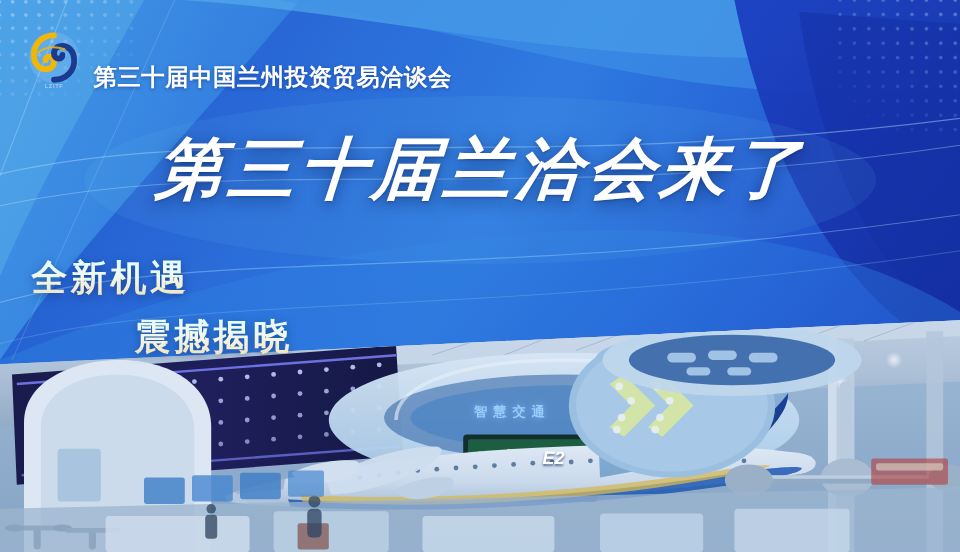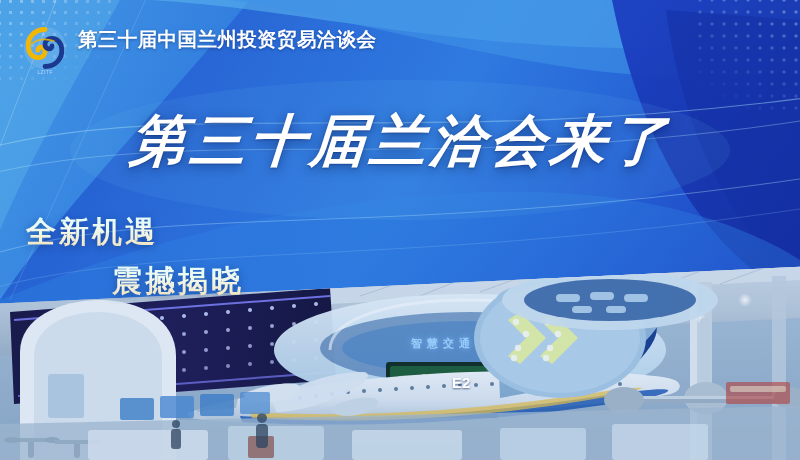--- a/index.html
+++ b/index.html
@@ -25,21 +25,21 @@
     mask-image:linear-gradient(150deg, rgba(0,0,0,.95) 0%, rgba(0,0,0,.35) 55%, transparent 82%);
     opacity:.75;}
   .dots-tr{right:-4px;top:-6px;width:110px;height:120px;
     background-image:radial-gradient(circle, rgba(200,215,255,.58) 1.5px, transparent 1.7px);
     background-size:12px 12px;
     -webkit-mask-image:linear-gradient(215deg, rgba(0,0,0,.95) 0%, rgba(0,0,0,.45) 50%, transparent 85%);
     mask-image:linear-gradient(215deg, rgba(0,0,0,.95) 0%, rgba(0,0,0,.45) 50%, transparent 85%);
     opacity:.8;}
 
   
-  .header{position:absolute;left:22px;top:26px;display:flex;align-items:flex-start;gap:10px;z-index:20;}
+  .header{position:absolute;left:22px;top:26px;display:flex;align-items:flex-end;gap:10px;z-index:20;}
   .logo-wrap{position:relative;width:46px;height:52px;display:flex;flex-direction:column;align-items:center;}
   .logo-mark{width:44px;height:44px;display:block;}
   .logo-sub{font-size:5px;letter-spacing:.6px;color:#cfe0ff;opacity:.85;margin-top:-1px;
     text-align:center;line-height:6px;white-space:nowrap;transform:scale(.95);}
   .fair-name{
     color:#ffffff;font-size:19.5px;font-weight:bold;letter-spacing:.4px;
     font-family:"DejaVu Sans","Liberation Sans",sans-serif;
     text-shadow:0 1px 3px rgba(8,30,90,.45);white-space:nowrap;
   }
 
@@ -76,25 +76,24 @@
     overflow:hidden;
   }
   .photo svg{position:absolute;inset:0;width:800px;height:460px;display:block;}
 
   .photo-label{
     position:absolute;left:395px;top:336px;z-index:14;
     color:#9fd2ff;font-size:11px;letter-spacing:5px;font-weight:bold;
     font-family:"DejaVu Sans","Liberation Sans",sans-serif;
     text-shadow:0 0 6px rgba(120,190,255,.9);
     opacity:.92;
-    margin-left:16px;
   }
   .plane-mark{
     position:absolute;left:452px;top:374px;z-index:16;
-    color:#ffffff;font-size:15px;font-weight:bold;
+    color:#ffffff;font-size:15px;font-weight:bold;font-style:italic;
     font-family:"Liberation Sans",sans-serif;
     text-shadow:0 1px 2px rgba(10,30,80,.6);
   }
 </style>
 </head>
 <body>
 
 <div class="poster">
 
   <div class="bg-layer">

